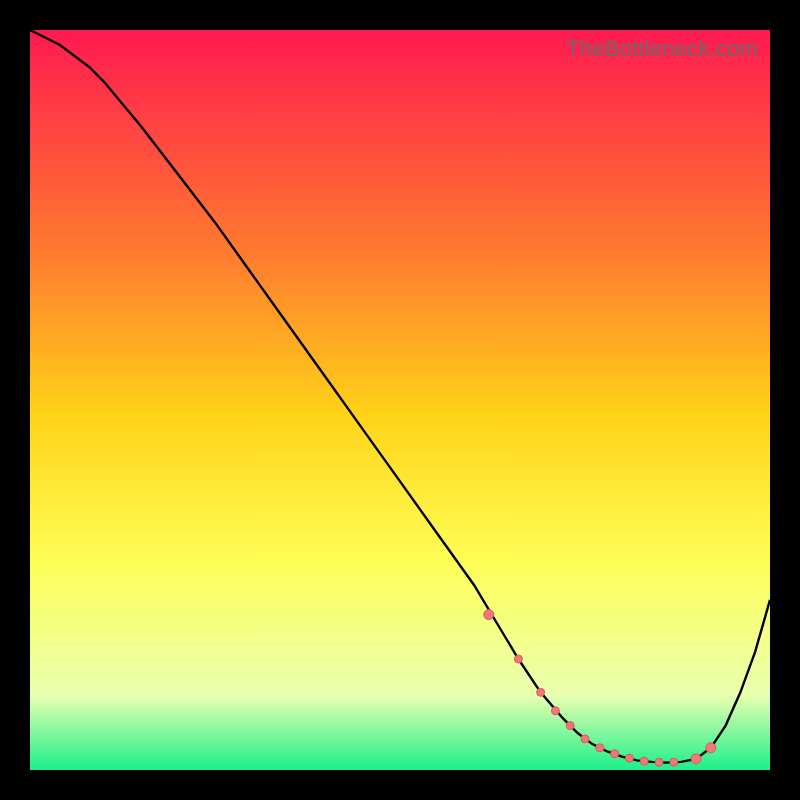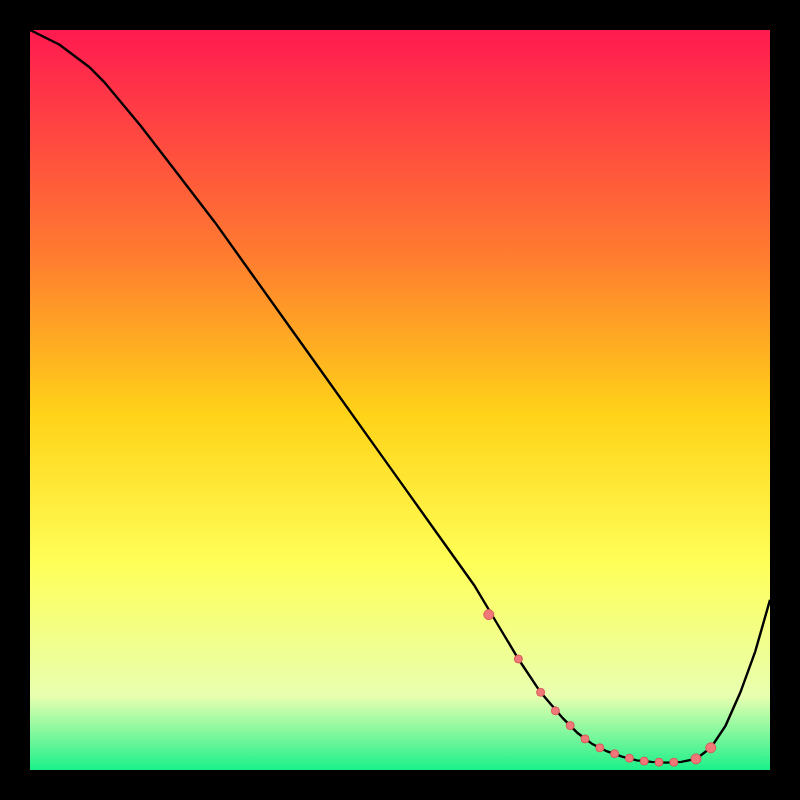--- a/index.html
+++ b/index.html
@@ -31,20 +31,21 @@
     user-select: none;
   }
   svg {
     display: block;
   }
 </style>
 </head>
 <body>
 
 <div class="frame">
+  <div class="watermark">TheBottleneck.com</div>
 
   <svg id="chart-svg" width="740" height="740" viewBox="0 0 740 740" preserveAspectRatio="none">
     <defs>
       <linearGradient id="bg-grad" x1="0" y1="0" x2="0" y2="1">
         <stop id="g0" offset="0%" stop-color="#ff1a50"></stop>
         <stop id="g1" offset="30%" stop-color="#ff7a30"></stop>
         <stop id="g2" offset="52%" stop-color="#ffd318"></stop>
         <stop id="g3" offset="72%" stop-color="#ffff58"></stop>
         <stop id="g4" offset="90%" stop-color="#e8ffb0"></stop>
         <stop id="g5" offset="100%" stop-color="#1bf08a"></stop>

